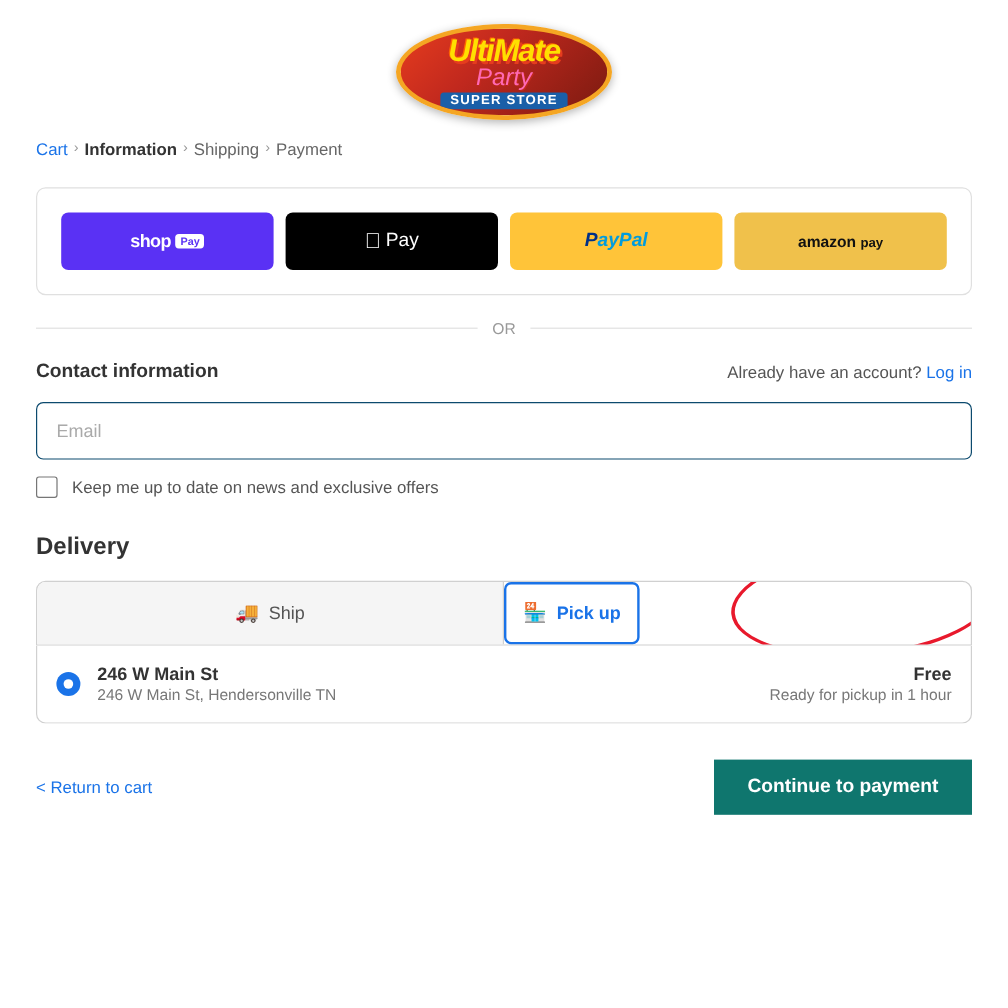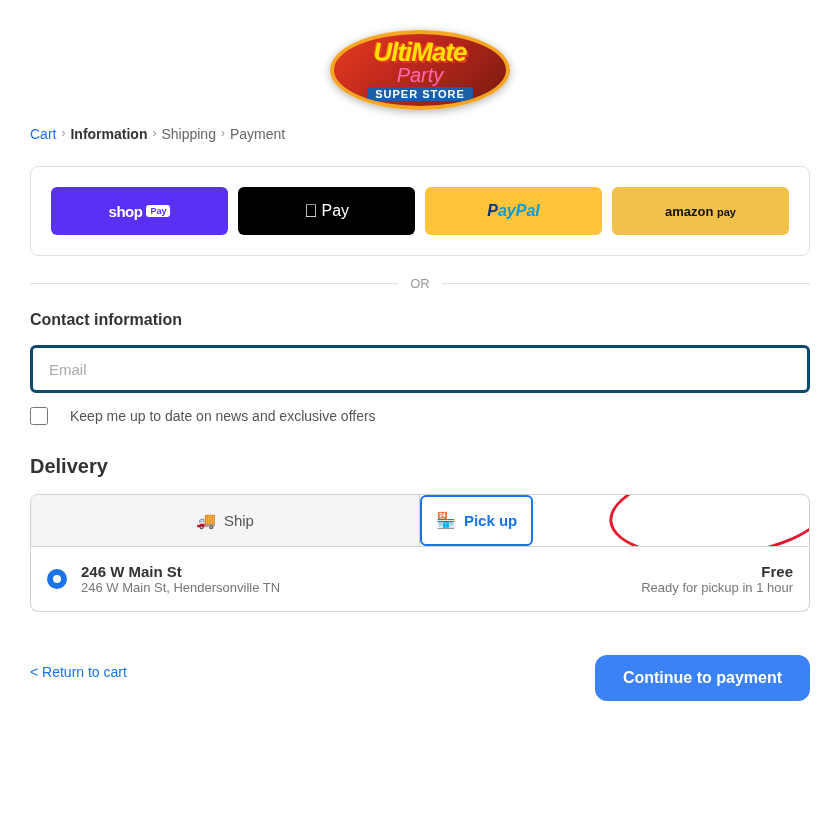--- a/index.html
+++ b/index.html
@@ -14,21 +14,21 @@
     .page-wrapper {
       max-width: 840px;
       margin: 0 auto;
       padding: 0 30px 40px;
     }
 
     
     .logo-area {
       display: flex;
       justify-content: center;
-      padding: 30px 0 16px;
+      padding: 20px 0 16px;
     }
     .logo-oval {
       width: 180px;
       height: 80px;
       background: linear-gradient(135deg, #e63c1e, #c0281e 40%, #7a1a10 100%);
       border-radius: 50%;
       display: flex;
       flex-direction: column;
       align-items: center;
       justify-content: center;
@@ -210,36 +210,36 @@
       color: #555;
     }
     .login-link a {
       color: #1a73e8;
       text-decoration: none;
     }
 
     .form-field {
       width: 100%;
       height: 48px;
-      border: 3px solid #0c4a6e;
+      border: 1px solid #0c4a6e;
       border-radius: 6px;
       padding: 0 16px;
       font-size: 15px;
       color: #333;
       outline: none;
       margin-bottom: 14px;
     }
     .form-field::placeholder {
       color: #aaa;
     }
 
     .checkbox-row {
       display: flex;
       align-items: center;
-      gap: 22px;
+      gap: 12px;
       margin-bottom: 30px;
     }
     .checkbox-row input[type="checkbox"] {
       width: 18px;
       height: 18px;
       cursor: pointer;
       accent-color: #1a73e8;
     }
     .checkbox-label {
       font-size: 14px;
@@ -362,29 +362,28 @@
     }
     .return-link {
       font-size: 14px;
       color: #1a73e8;
       text-decoration: none;
       display: flex;
       align-items: center;
       gap: 4px;
     }
     .continue-btn {
-      background: #3b82f6;
+      background: #0f766e;
       color: #fff;
       border: none;
-      border-radius: 12px;
+      border-radius: 0;
       padding: 14px 28px;
       font-size: 16px;
       font-weight: 600;
       cursor: pointer;
-      margin-top: 13px;
     }
 
     
     .truck-icon {
       font-size: 16px;
     }
     .store-icon {
       font-size: 16px;
     }
   </style>
@@ -436,20 +435,24 @@
   </div>
 
   
   <div class="or-divider">
     <span>OR</span>
   </div>
 
   
   <div class="section-header">
     <h2 class="section-title">Contact information</h2>
+    <span class="login-link">
+      <span>Already have an account?</span>
+      <a href="#"> <span>Log in</span></a>
+    </span>
   </div>
 
   <input class="form-field" type="email" placeholder="Email" style="">
 
   <div class="checkbox-row">
     <input type="checkbox" id="newsletter" style="">
     <label for="newsletter" class="checkbox-label">Keep me up to date on news and exclusive offers</label>
   </div>
 
   

